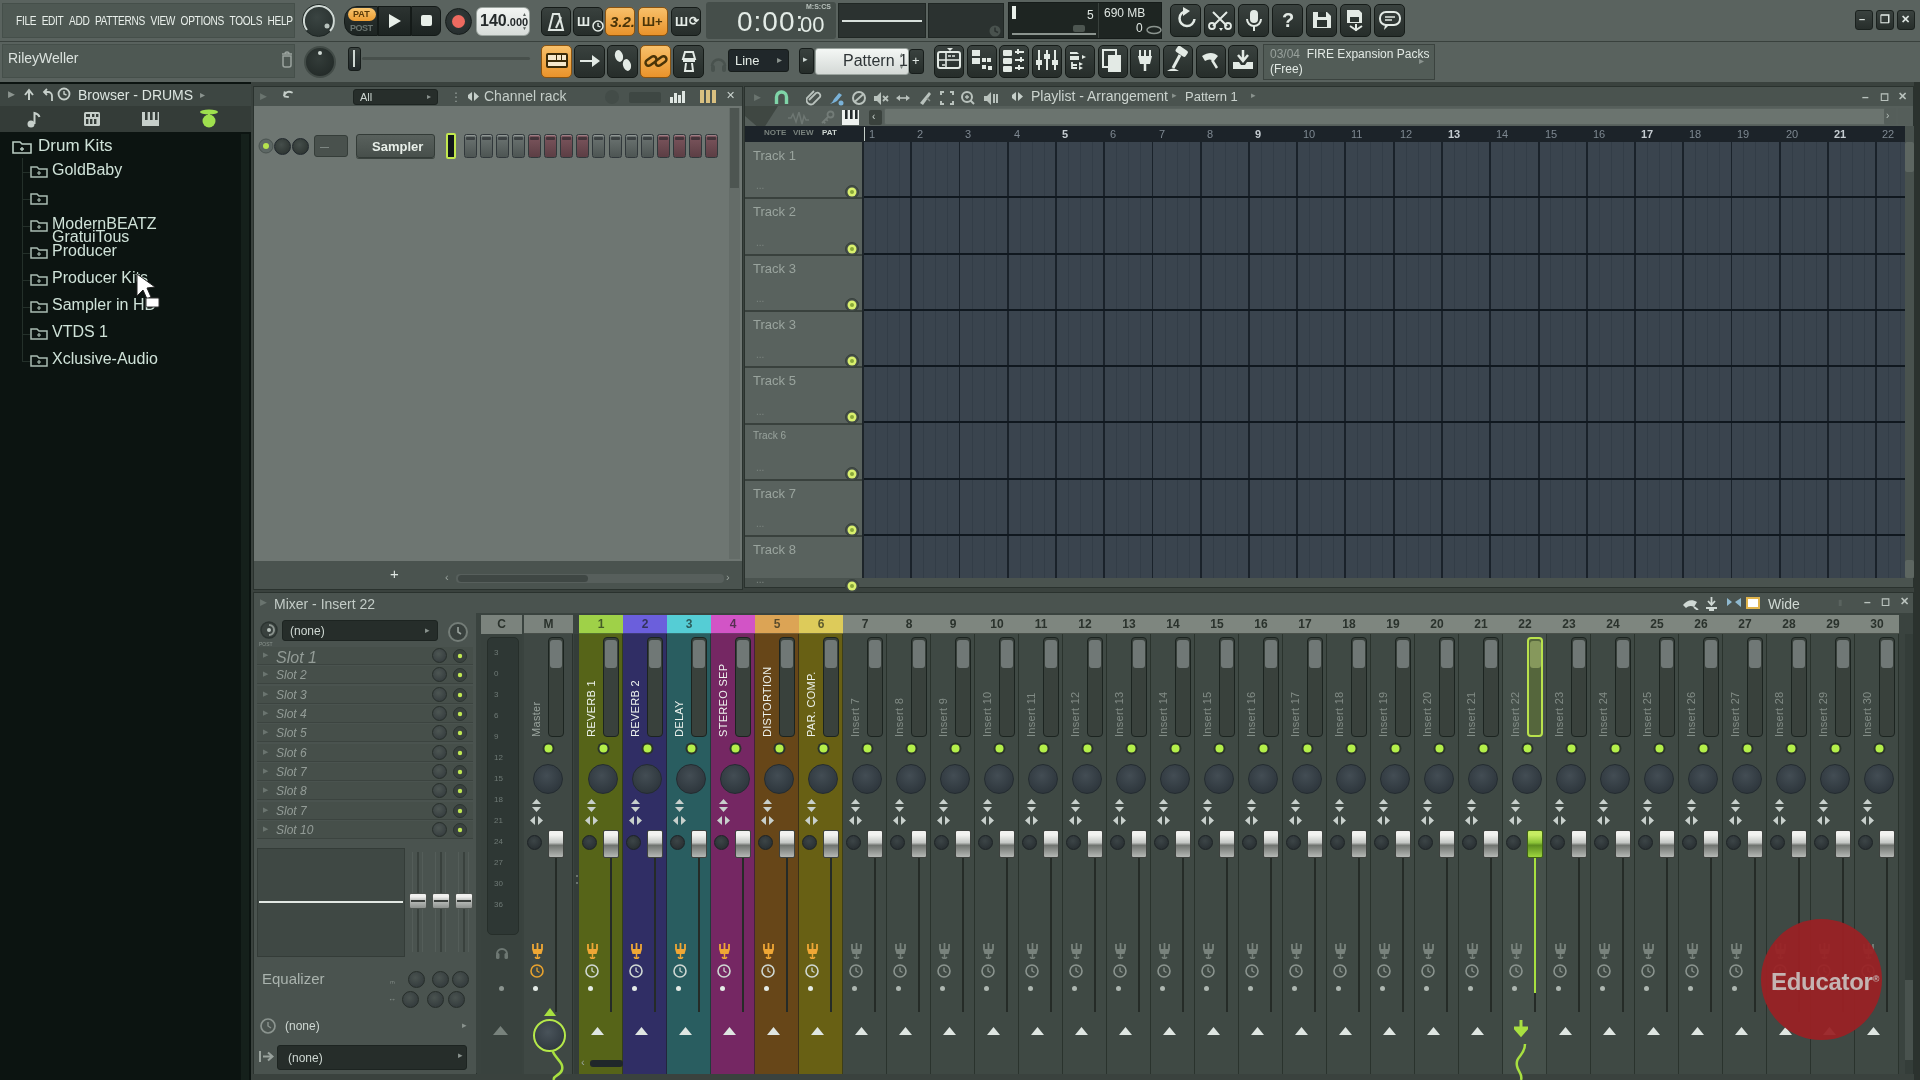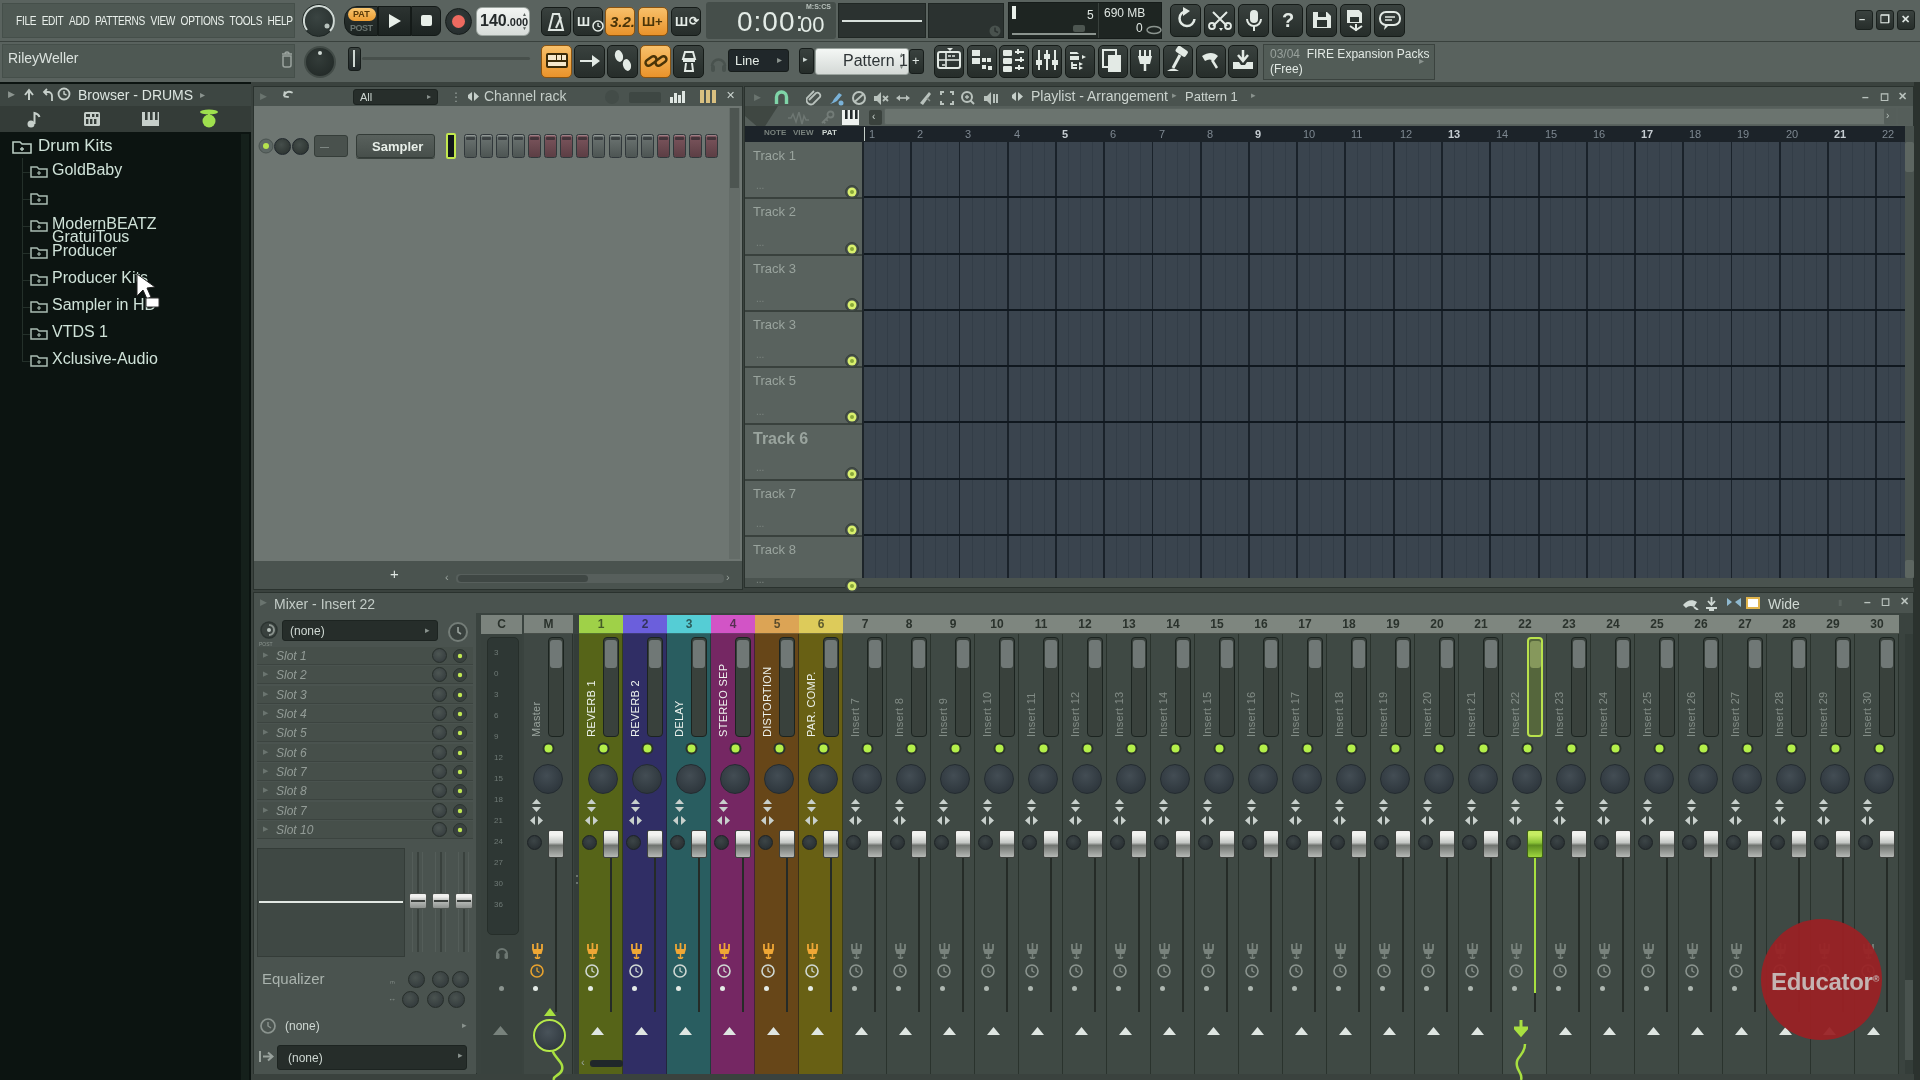--- a/index.html
+++ b/index.html
@@ -559,21 +559,21 @@
   </svg>
 <div class="ab" style="left:745px;top:423px;width:117px;height:2px;background:#39413d"></div>
 <div class="ab txt" style="left:753px;top:373px;font-size:13px;color:#9aa49e;font-weight:400;">Track 5</div>
 <div class="ab txt" style="left:756px;top:406px;font-size:10px;color:#7d8681;font-weight:400;">...</div>
 <svg class="ab" style="left:845px;top:410px;" width="14" height="14">
     <circle cx="7" cy="7" r="6.5" fill="#434c48" stroke="#39413d"></circle>
     <circle cx="7" cy="7" r="4.5" fill="#d9f06e"></circle>
     <circle cx="7" cy="7" r="2" fill="#8aa83a"></circle>
   </svg>
 <div class="ab" style="left:745px;top:479px;width:117px;height:2px;background:#39413d"></div>
-<div class="ab txt" style="left:753px;top:430px;font-size:16px;color:#9aa49e;font-weight:700;">Track 6</div>
+<div class="ab txt" style="left:753px;top:430px;font-size:10px;color:#9aa49e;font-weight:400;">Track 6</div>
 <div class="ab txt" style="left:756px;top:462px;font-size:10px;color:#7d8681;font-weight:400;">...</div>
 <svg class="ab" style="left:845px;top:467px;" width="14" height="14">
     <circle cx="7" cy="7" r="6.5" fill="#434c48" stroke="#39413d"></circle>
     <circle cx="7" cy="7" r="4.5" fill="#d9f06e"></circle>
     <circle cx="7" cy="7" r="2" fill="#8aa83a"></circle>
   </svg>
 <div class="ab" style="left:745px;top:535px;width:117px;height:2px;background:#39413d"></div>
 <div class="ab txt" style="left:753px;top:486px;font-size:13px;color:#9aa49e;font-weight:400;">Track 7</div>
 <div class="ab txt" style="left:756px;top:518px;font-size:10px;color:#7d8681;font-weight:400;">...</div>
 <svg class="ab" style="left:845px;top:523px;" width="14" height="14">
@@ -625,21 +625,21 @@
 <div class="ab txt" style="left:259px;top:641px;font-size:5px;color:#8b948f;font-weight:400;">POST</div>
 <div class="ab" style="left:282px;top:620px;width:156px;height:21px;background:#262d2a;border:1px solid #1d2421;border-radius:3px"></div>
 <div class="ab txt" style="left:290px;top:624px;font-size:12px;color:#cfd8d3;font-weight:400;">(none)</div>
 <div class="ab txt" style="left:425px;top:625px;font-size:9px;color:#8b948f;font-weight:400;">▸</div>
 <svg class="ab" style="left:447px;top:621px;" width="22" height="22">
     <circle cx="11" cy="11" r="9" fill="#39413e" stroke="#747d78" stroke-width="2"></circle>
     <path d="M11 6 V11 L14 13" stroke="#9aa39e" stroke-width="1.6" fill="none"></path>
   </svg>
 <div class="ab" style="left:257px;top:647px;width:216px;height:18px;background:#464f4a;border-bottom:1px solid #3c4440"></div>
 <div class="ab txt" style="left:263px;top:651px;font-size:7px;color:#6a746f;font-weight:400;">▶</div>
-<div class="ab txt" style="left:276px;top:649px;font-size:12px;color:#939c97;font-weight:400;font-style:italic">Slot 1</div>
+<div class="ab txt" style="left:276px;top:649px;font-size:16px;color:#939c97;font-weight:400;font-style:italic">Slot 1</div>
 <div class="ab" style="left:432px;top:648px;width:15px;height:15px;background:radial-gradient(circle at 42% 38%,#4d5653,#30373a);border-radius:50%;border:1px solid #272e2b"></div>
 <svg class="ab" style="left:453px;top:649px;" width="14" height="14">
     <circle cx="7" cy="7" r="6.5" fill="#39413e" stroke="#2c3431"></circle>
     <circle cx="7" cy="7" r="2.2" fill="#c0e852"></circle>
   </svg>
 <div class="ab" style="left:257px;top:666px;width:216px;height:18px;background:#464f4a;border-bottom:1px solid #3c4440"></div>
 <div class="ab txt" style="left:263px;top:670px;font-size:7px;color:#6a746f;font-weight:400;">▶</div>
 <div class="ab txt" style="left:276px;top:668px;font-size:12px;color:#939c97;font-weight:400;font-style:italic">Slot 2</div>
 <div class="ab" style="left:432px;top:667px;width:15px;height:15px;background:radial-gradient(circle at 42% 38%,#4d5653,#30373a);border-radius:50%;border:1px solid #272e2b"></div>
 <svg class="ab" style="left:453px;top:668px;" width="14" height="14">

